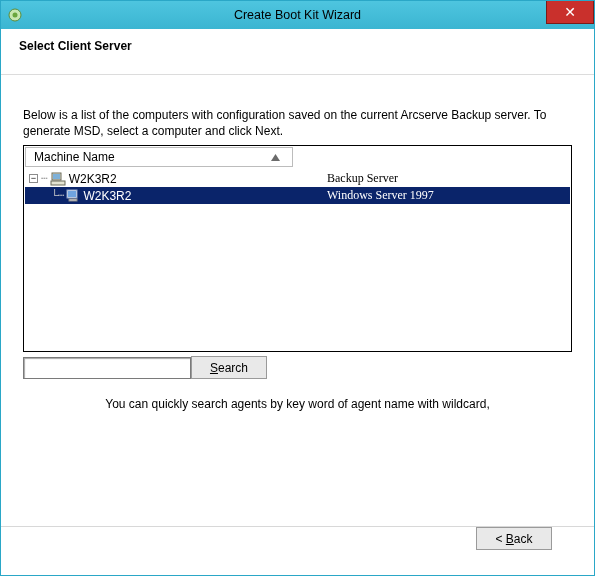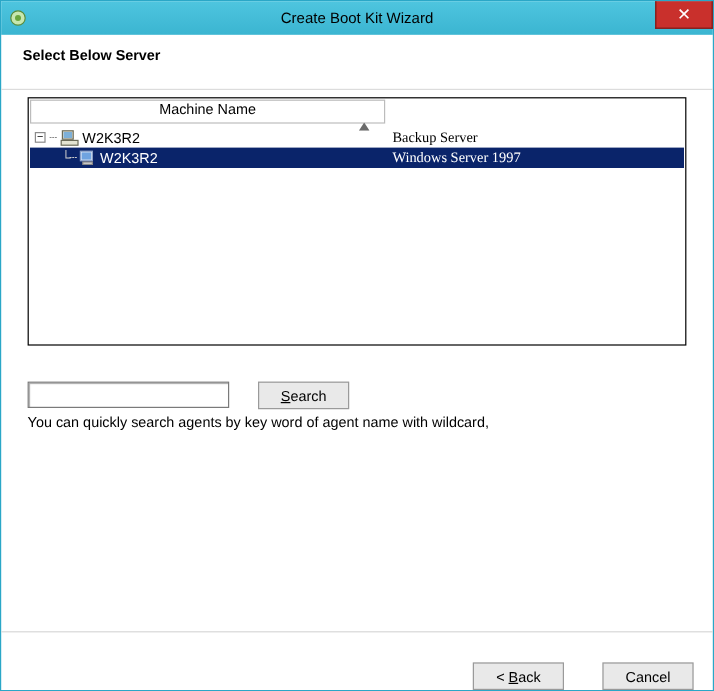--- a/index.html
+++ b/index.html
@@ -88,21 +88,21 @@
   .col-headers .col {
     background: #fff;
     border: 1px solid #bcbcbc;
     box-sizing: border-box;
     display: flex;
     align-items: center;
     padding: 0 8px;
     font-size: 12px;
     position: relative;
   }
-  .col-name { width: 296px; border-right: none; flex-direction: column; }
+  .col-name { width: 268px; border-right: none; }
   .col-type { flex: 1; }
   .sort-arrow {
     margin-left: auto;
     margin-right: 4px;
   }
   .tree-body {
     height: 180px;
     overflow: auto;
     padding-top: 3px;
   }
@@ -140,23 +140,22 @@
   .child-indent { margin-left: 10px; display:flex; align-items:center; gap:2px; }
   .node-icon { width:16px; height:14px; flex:none; }
   .row-selected {
     background: #0a246a;
     color: #fff;
   }
   .row-selected .tree-col-name, .row-selected .tree-col-type { color:#fff; }
   
   .search-row {
     display: flex;
-    align-items: flex-start;
-    gap: 24px;
-    margin-top: 30px;
+    align-items: flex-end;
+    margin-top: 4px;
   }
   .search-input {
     width: 168px;
     height: 22px;
     border: 1px solid #7a7a7a;
     box-shadow: inset 1px 1px 1px rgba(0,0,0,.35);
     padding: 0 4px;
     font: inherit;
     box-sizing: border-box;
   }
@@ -164,29 +163,30 @@
     height: 23px;
     min-width: 76px;
     padding: 0 12px;
     background: #e9e9e9;
     border: 1px solid #9a9a9a;
     font: inherit;
     cursor: pointer;
   }
   .btn .mn { text-decoration: underline; }
   .hint {
-    margin-top: 4px;
+    margin-top: 18px;
     line-height: 15px;
+    text-align: center;
   }
   
   .footer {
     border-top: 1px solid #d8d8d8;
     height: 48px;
     display: flex;
-    align-items: flex-end;
+    align-items: flex-start;
     justify-content: flex-end;
     gap: 6px;
     padding-right: 16px;
     margin-top: 33px;
   }
   .footer .gap { width: 20px; }
 </style>
 </head>
 <body>
 
@@ -199,24 +199,25 @@
         <circle cx="8" cy="8" r="2.5" fill="#6aa63d"></circle>
       </svg>
     </span>
     <div class="title">Create Boot Kit Wizard</div>
     <div class="close-btn">
       <span>✕</span>
     </div>
   </div>
 
   <div class="heading-zone">
-    <div class="heading">Select Below Server</div>
+    <div class="heading">Select Client Server</div>
   </div>
 
   <div class="content">
+    <div class="intro">Below is a list of the computers with configuration saved on the current Arcserve Backup server. To generate MSD, select a computer and click Next.</div>
 
     <div class="list-panel">
       <div class="col-headers">
         <div class="col col-name">
           <span>Machine Name</span>
           <span class="sort-arrow">
             <svg width="9" height="7" viewBox="0 0 9 7">
                 <polygon points="4.5,0 9,7 0,7" fill="#6b6b6b"></polygon>
               </svg>
           </span>
@@ -270,16 +271,15 @@
     <div class="hint">
       <div>You can quickly search agents by key word of agent name with wildcard,</div>
     </div>
   </div>
 
   <div class="footer">
     <button class="btn">
       <span>&lt; </span><span class="mn">B</span><span>ack</span>
     </button>
     <span class="gap"></span>
-    <button class="btn">Cancel</button>
   </div>
 
 </div>
 
 </body></html>

